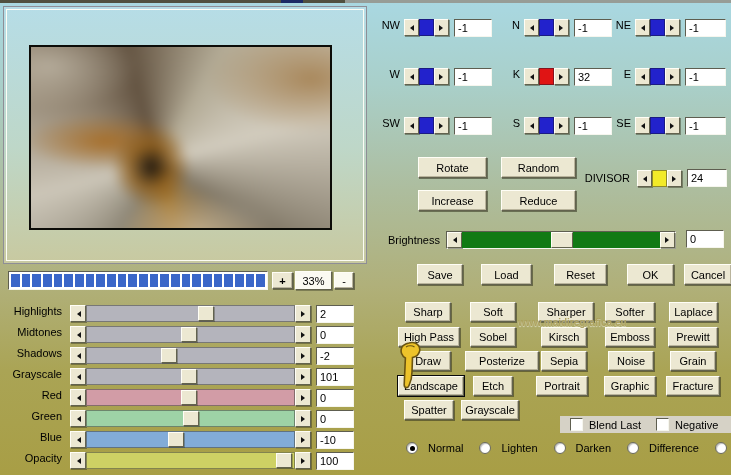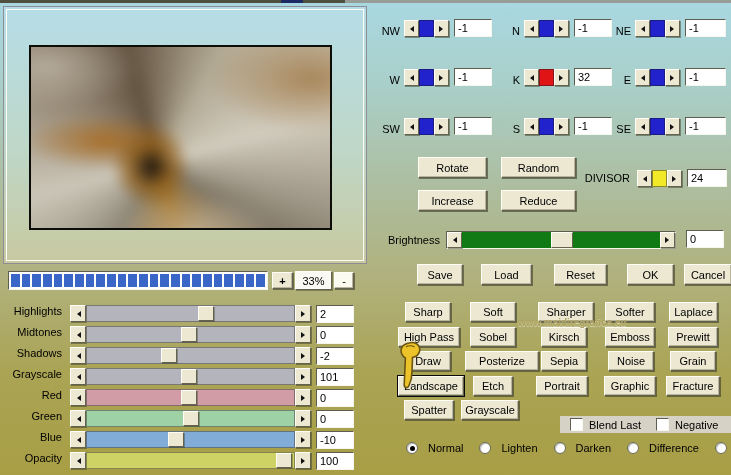--- a/index.html
+++ b/index.html
@@ -20,21 +20,21 @@
     border-color:#5e5e50 #f6f6ee #f6f6ee #5e5e50;font-size:11px;padding:0 3px;color:#000;outline:none;}
   
   .mini{display:inline-flex;width:45px;height:17px;flex:none;}
   .ab{width:15px;height:17px;flex:none;display:flex;align-items:center;justify-content:center;
     background:#ece8d2;border:1px solid;border-color:#fffef6 #62624e #62624e #fffef6;
     box-shadow:1px 1px 0 rgba(50,50,30,.45);cursor:pointer;}
   .tl{width:0;height:0;border:3px solid transparent;border-right:4px solid #111;margin-right:2px;}
   .tr{width:0;height:0;border:3px solid transparent;border-left:4px solid #111;margin-left:2px;}
   .th{flex:1;height:17px;border:1px solid rgba(20,20,40,.45);cursor:grab;}
   
-  .dir{position:absolute;display:flex;align-items:flex-end;height:18px;}
+  .dir{position:absolute;display:flex;align-items:flex-start;height:18px;}
   .dlabel{width:32px;text-align:right;margin-right:4px;font-size:11px;}
   .dir .val{position:static;width:38px;margin-left:5px;}
   
   .srow{position:absolute;left:0;display:flex;height:18px;}
   .slabel{width:62px;text-align:right;margin-right:8px;font-size:11px;}
   .track{position:relative;width:209px;height:17px;border:1px solid rgba(70,70,60,.55);flex:none;}
   .sthumb{position:absolute;top:0;width:16px;height:15px;background:#ece8d2;
     border:1px solid;border-color:#fffef6 #62624e #62624e #fffef6;box-shadow:1px 1px 0 rgba(50,50,30,.35);cursor:grab;}
   .srow .val{position:static;width:38px;margin-left:5px;}
   .srow .ab{width:16px;}

